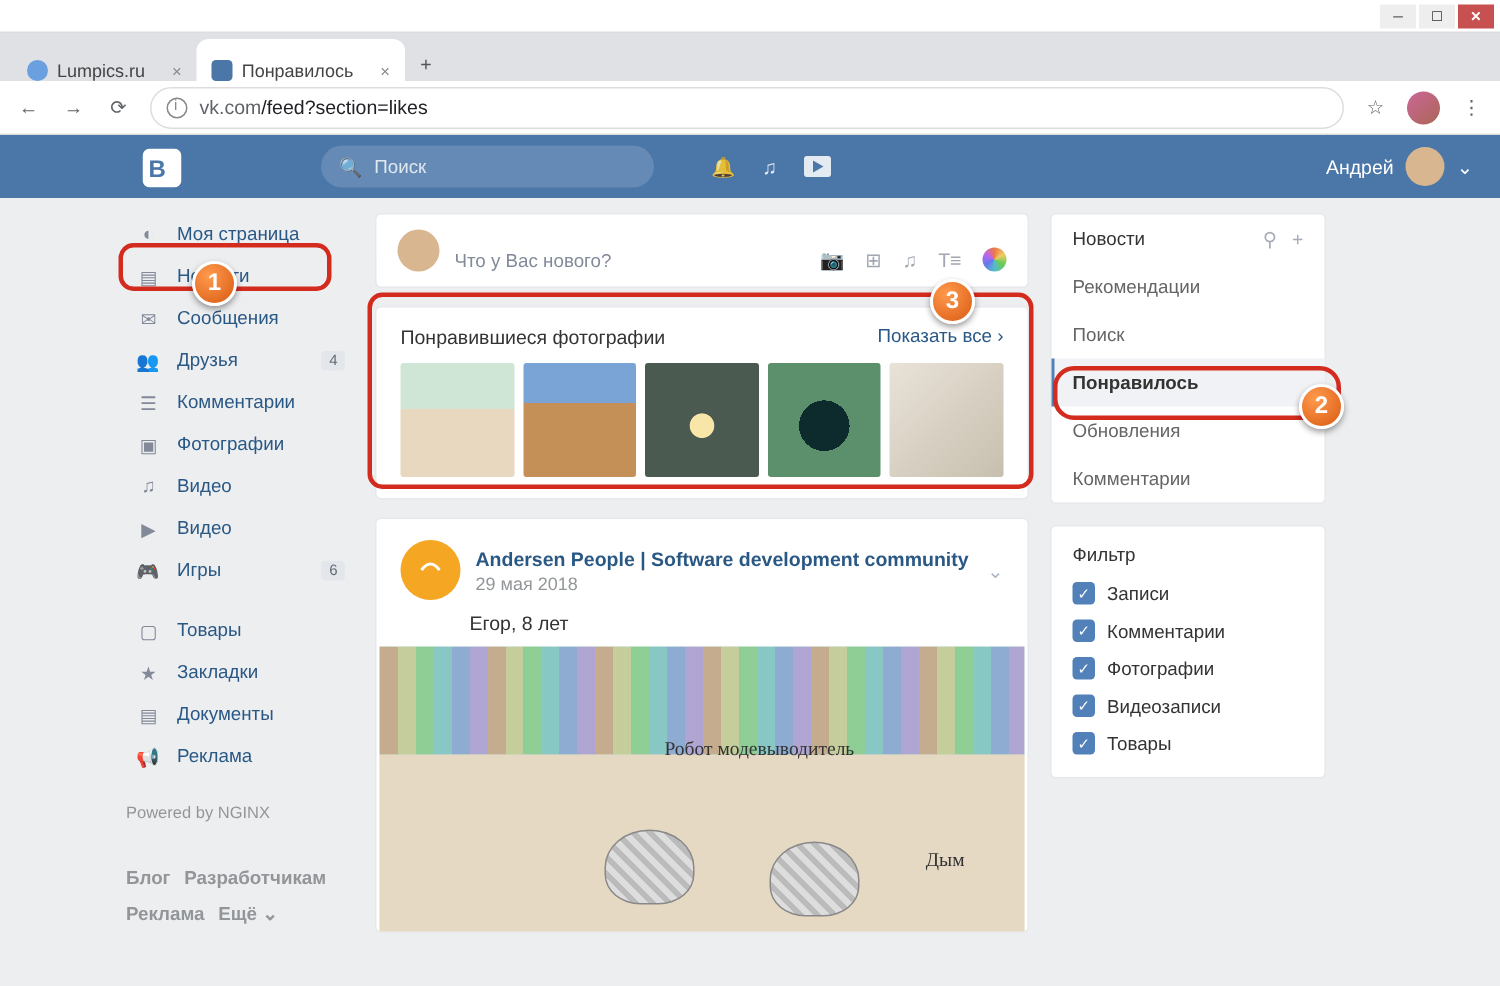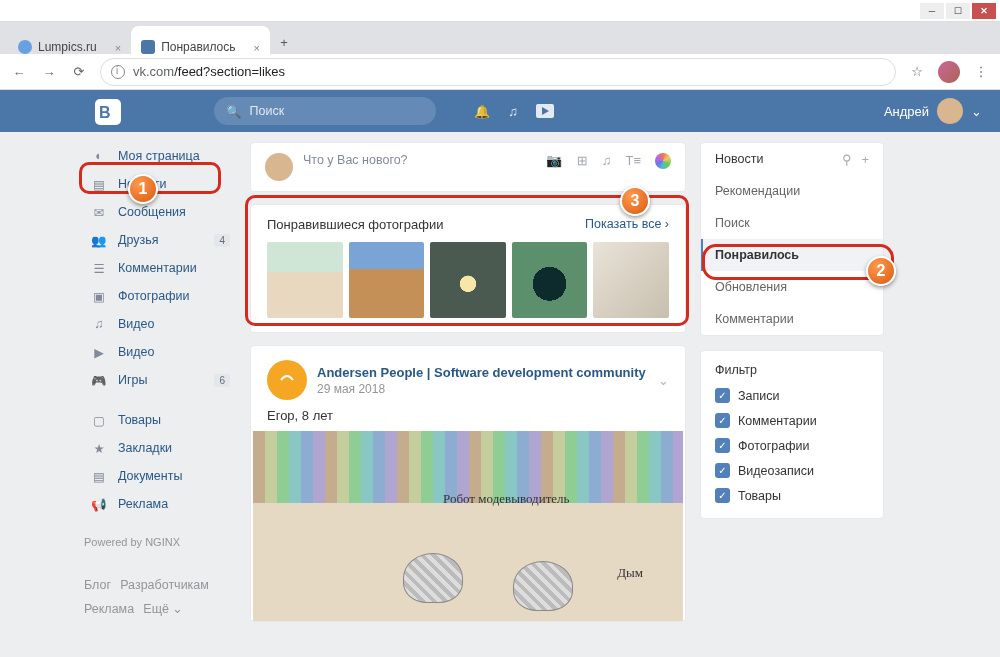--- a/index.html
+++ b/index.html
@@ -47,47 +47,47 @@
 
 .page { display: flex; padding: 10px 10px 0 84px; gap: 14px; height: calc(100% - 132px); overflow: hidden; }
 
 
 .left { width: 152px; flex-shrink: 0; }
 .left a { display: flex; align-items: center; gap: 10px; height: 28px; padding: 0 6px; color: #2a5885; font-size: 12.5px; text-decoration: none; border-radius: 4px; cursor: pointer; position: relative; }
 .left a .ico { width: 18px; color: #828a99; display: inline-flex; justify-content: center; }
 .left a .badge { margin-left: auto; background: #e3e6ea; color: #626c77; font-size: 10px; padding: 1px 5px; border-radius: 3px; }
 .left .sep { height: 12px; }
 .left .footer { margin-top: 14px; font-size: 11px; color: #939699; line-height: 1.9; }
-.left .footer a { display: inline; padding: 0; height: auto; color: #939699; }
+.left .footer a { display: inline; padding: 0; height: auto; color: #939699; font-weight: bold; }
 
 
 .main { width: 436px; flex-shrink: 0; display: flex; flex-direction: column; gap: 12px; }
 .card { background: #fff; border: 1px solid #e7e8ec; border-radius: 4px; }
-.composer { display: flex; align-items: flex-start; padding: 10px 14px; gap: 10px; }
+.composer { display: flex; align-items: flex-end; padding: 10px 14px; gap: 10px; }
 .composer .ava { width: 28px; height: 28px; border-radius: 50%; background: #d8b690; }
 .composer .ph { flex: 1; color: #828a99; font-size: 12.5px; }
 .composer .ci { color: #a1a8b3; margin-left: 4px; font-size: 13px; }
 .composer .ci.rainbow { width: 16px; height: 16px; border-radius: 50%; background: conic-gradient(#e74,#ec6,#6c5,#5bc,#67e,#b6e,#e74); }
 
 .block-title { display: flex; justify-content: space-between; padding: 12px 16px 10px; font-size: 13px; }
 .block-title .all { color: #2a5885; cursor: pointer; font-size: 12.5px; }
 .thumbs { display: flex; gap: 6px; padding: 0 16px 14px; }
 .thumb { width: 76px; height: 76px; border-radius: 2px; }
 .th1 { background: linear-gradient(180deg,#cfe5d5 40%,#e8d8c0 40%); }
 .th2 { background: linear-gradient(180deg,#7aa3d6 35%,#c49058 35%); }
 .th3 { background: radial-gradient(circle at 50% 55%, #f8e6a8 0 14%, #4a5a50 15% 100%); }
 .th4 { background: radial-gradient(circle at 50% 55%, #0d2a2c 0 30%, #5c8f6b 30% 100%); }
 .th5 { background: linear-gradient(135deg,#e9e2d8,#c7bfae); }
 
 .post .phead { display: flex; align-items: center; padding: 14px 16px 8px; gap: 10px; }
 .post .pava { width: 40px; height: 40px; border-radius: 50%; background: #f5a623; display: flex; align-items: center; justify-content: center; color: #fff; }
 .post .pname { color: #2a5885; font-weight: 600; font-size: 13px; cursor: pointer; }
 .post .pdate { color: #939699; font-size: 12px; margin-top: 2px; }
 .post .pmore { margin-left: auto; color: #aeb7c2; cursor: pointer; }
-.post .ptxt { padding: 0 16px 8px; font-size: 13px; }
+.post .ptxt { padding: 0 16px 8px; font-size: 13px; margin-left: 46px; }
 .post .pimg { margin: 0 2px; height: 190px; background: linear-gradient(180deg,#a9cfbf 0 38%, #e6d9c3 38% 100%); position: relative; overflow: hidden; }
 .pimg .wall { position: absolute; top: 0; left: 0; right: 0; height: 38%; background: repeating-linear-gradient(90deg,#e74 0 12px,#ec6 12px 24px,#6c5 24px 36px,#5bc 36px 48px,#67e 48px 60px,#b6e 60px 72px); opacity: .4; }
 .pimg .floor { position: absolute; bottom: 0; left: 0; right: 0; height: 62%; background: #e6d9c3; }
 .pimg .robot { position: absolute; width: 60px; height: 50px; border-radius: 50% 50% 40% 40%; background: repeating-linear-gradient(45deg,#ddd 0 4px,#bbb 4px 8px); border: 1px solid #888; }
 .pimg .r1 { left: 150px; bottom: 18px; }
 .pimg .r2 { left: 260px; bottom: 10px; }
 .pimg .label { position: absolute; font-family: cursive; font-size: 13px; color: #333; }
 .pimg .l1 { left: 190px; top: 60px; }
 .pimg .l2 { right: 40px; bottom: 40px; margin-left: 30px; }
 

